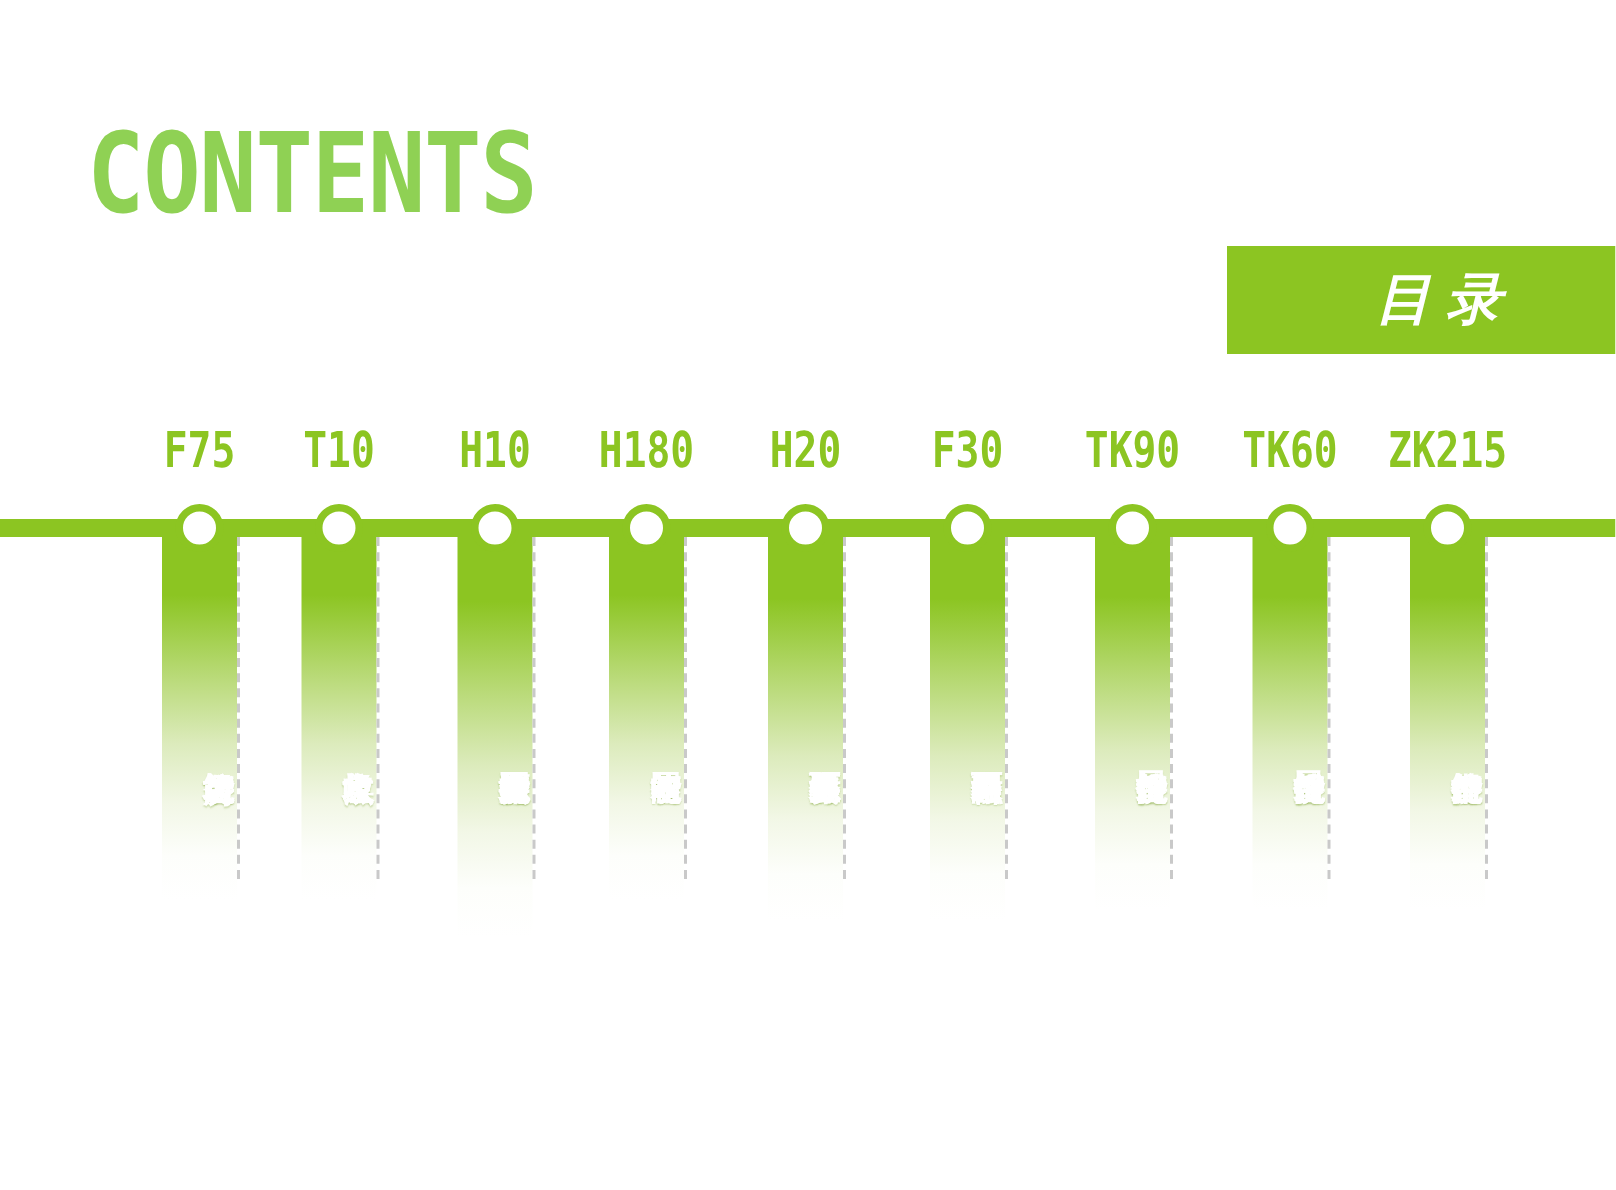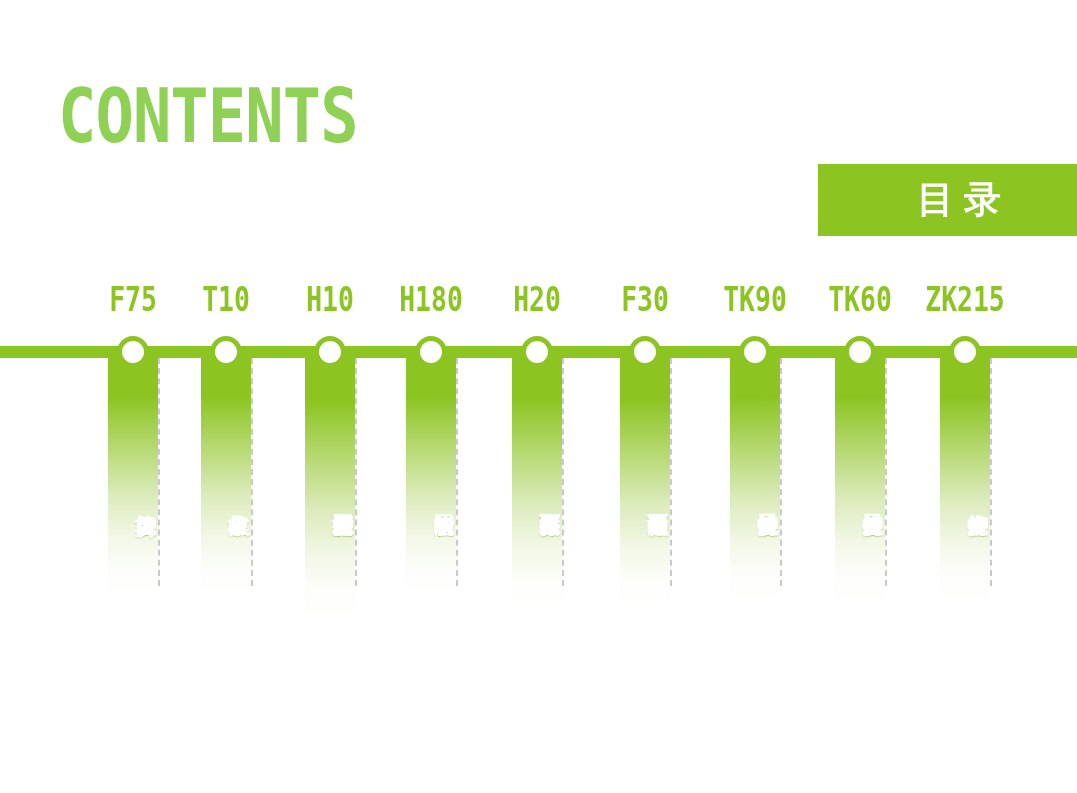--- a/index.html
+++ b/index.html
@@ -44,20 +44,21 @@
     position: absolute;
     right: 66px;
     top: 50%;
     transform: translateY(-50%);
     color: #ffffff;
     font-family: "DejaVu Sans", sans-serif;
     font-weight: bold;
     font-size: 37px;
     letter-spacing: 10px;
     white-space: nowrap;
+    font-style: italic;
   }
 
   
   #timeline {
     position: absolute;
     left: 0;
     top: 0;
     width: 916px;
     height: 793px;
   }

